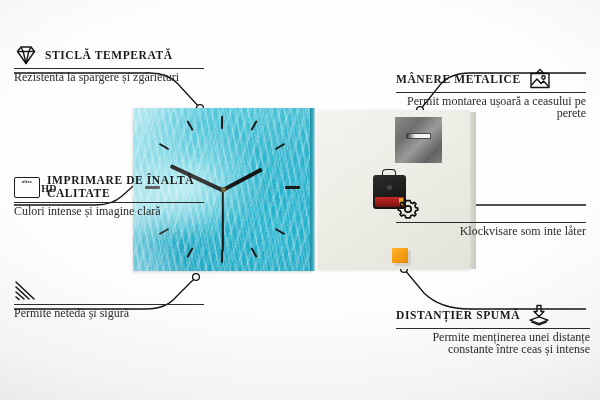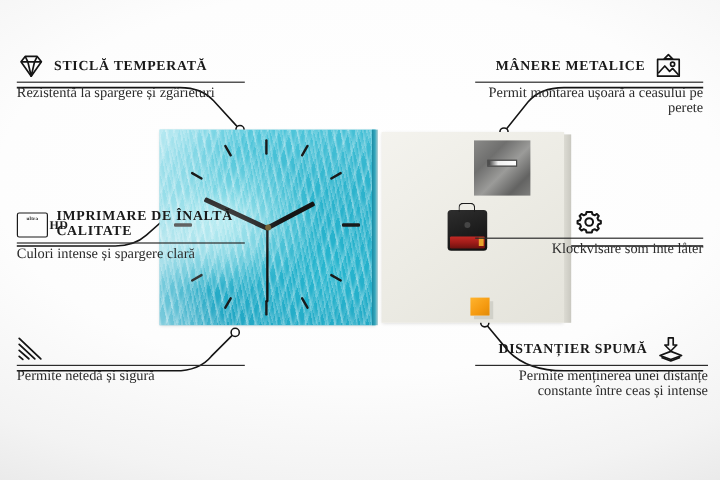--- a/index.html
+++ b/index.html
@@ -109,21 +109,21 @@
     font-size: 11.5px; font-weight: bold; letter-spacing: .6px;
     line-height: 13px; color: #1a1a1a; text-transform: uppercase;
   }
   .callout .rule { height: 1px; background: #2b2b2b; width: 100%; }
   .callout .desc {
     font-size: 12px; color: #2b2b2b; line-height: 11.5px; padding-top: 3px;
   }
 
   .callout.left .head { justify-content: flex-start; }
   .callout.left .title, .callout.left .desc { text-align: left; }
-  .callout.right .head { justify-content: center; }
+  .callout.right .head { justify-content: flex-start; margin-top: 24px; }
   .callout.right .title, .callout.right .desc { text-align: right; }
 
   .ico { width: 24px; height: 22px; flex: 0 0 auto; display: block; }
   .ico-hd {
     width: 26px; height: 21px; border: 1.6px solid #1b1b1b; border-radius: 2px;
     display: flex; flex-direction: column; align-items: center; justify-content: center;
     line-height: 1; flex: 0 0 auto;
   }
   .ico-hd .ultra { font-size: 4.2px; font-weight: bold; letter-spacing: .2px; color: #1b1b1b; }
   .ico-hd .hd { font-size: 10px; font-weight: bold; letter-spacing: .3px; color: #1b1b1b; margin-left: 44px; }
@@ -220,21 +220,21 @@
 
   <div class="callout left" id="cal-print">
     <div class="head">
       <div class="ico-hd">
         <span class="ultra">ultra</span>
         <span class="hd">HD</span>
       </div>
       <div class="title">IMPRIMARE DE ÎNALTĂ CALITATE</div>
     </div>
     <div class="rule"></div>
-    <div class="desc">Culori intense și spargere clară</div>
+    <div class="desc">Culori intense și imagine clară</div>
   </div>
 
   <div class="callout left" id="cal-edges">
     <div class="head">
       <svg class="ico" viewBox="0 0 24 22">
         <g stroke="#141414" stroke-width="1.5" stroke-linecap="round">
           <line x1="2" y1="2" x2="20" y2="19"></line>
           <line x1="2" y1="7" x2="15" y2="19"></line>
           <line x1="2" y1="12" x2="10" y2="19"></line>
           <line x1="2" y1="17" x2="5" y2="19.5"></line>

